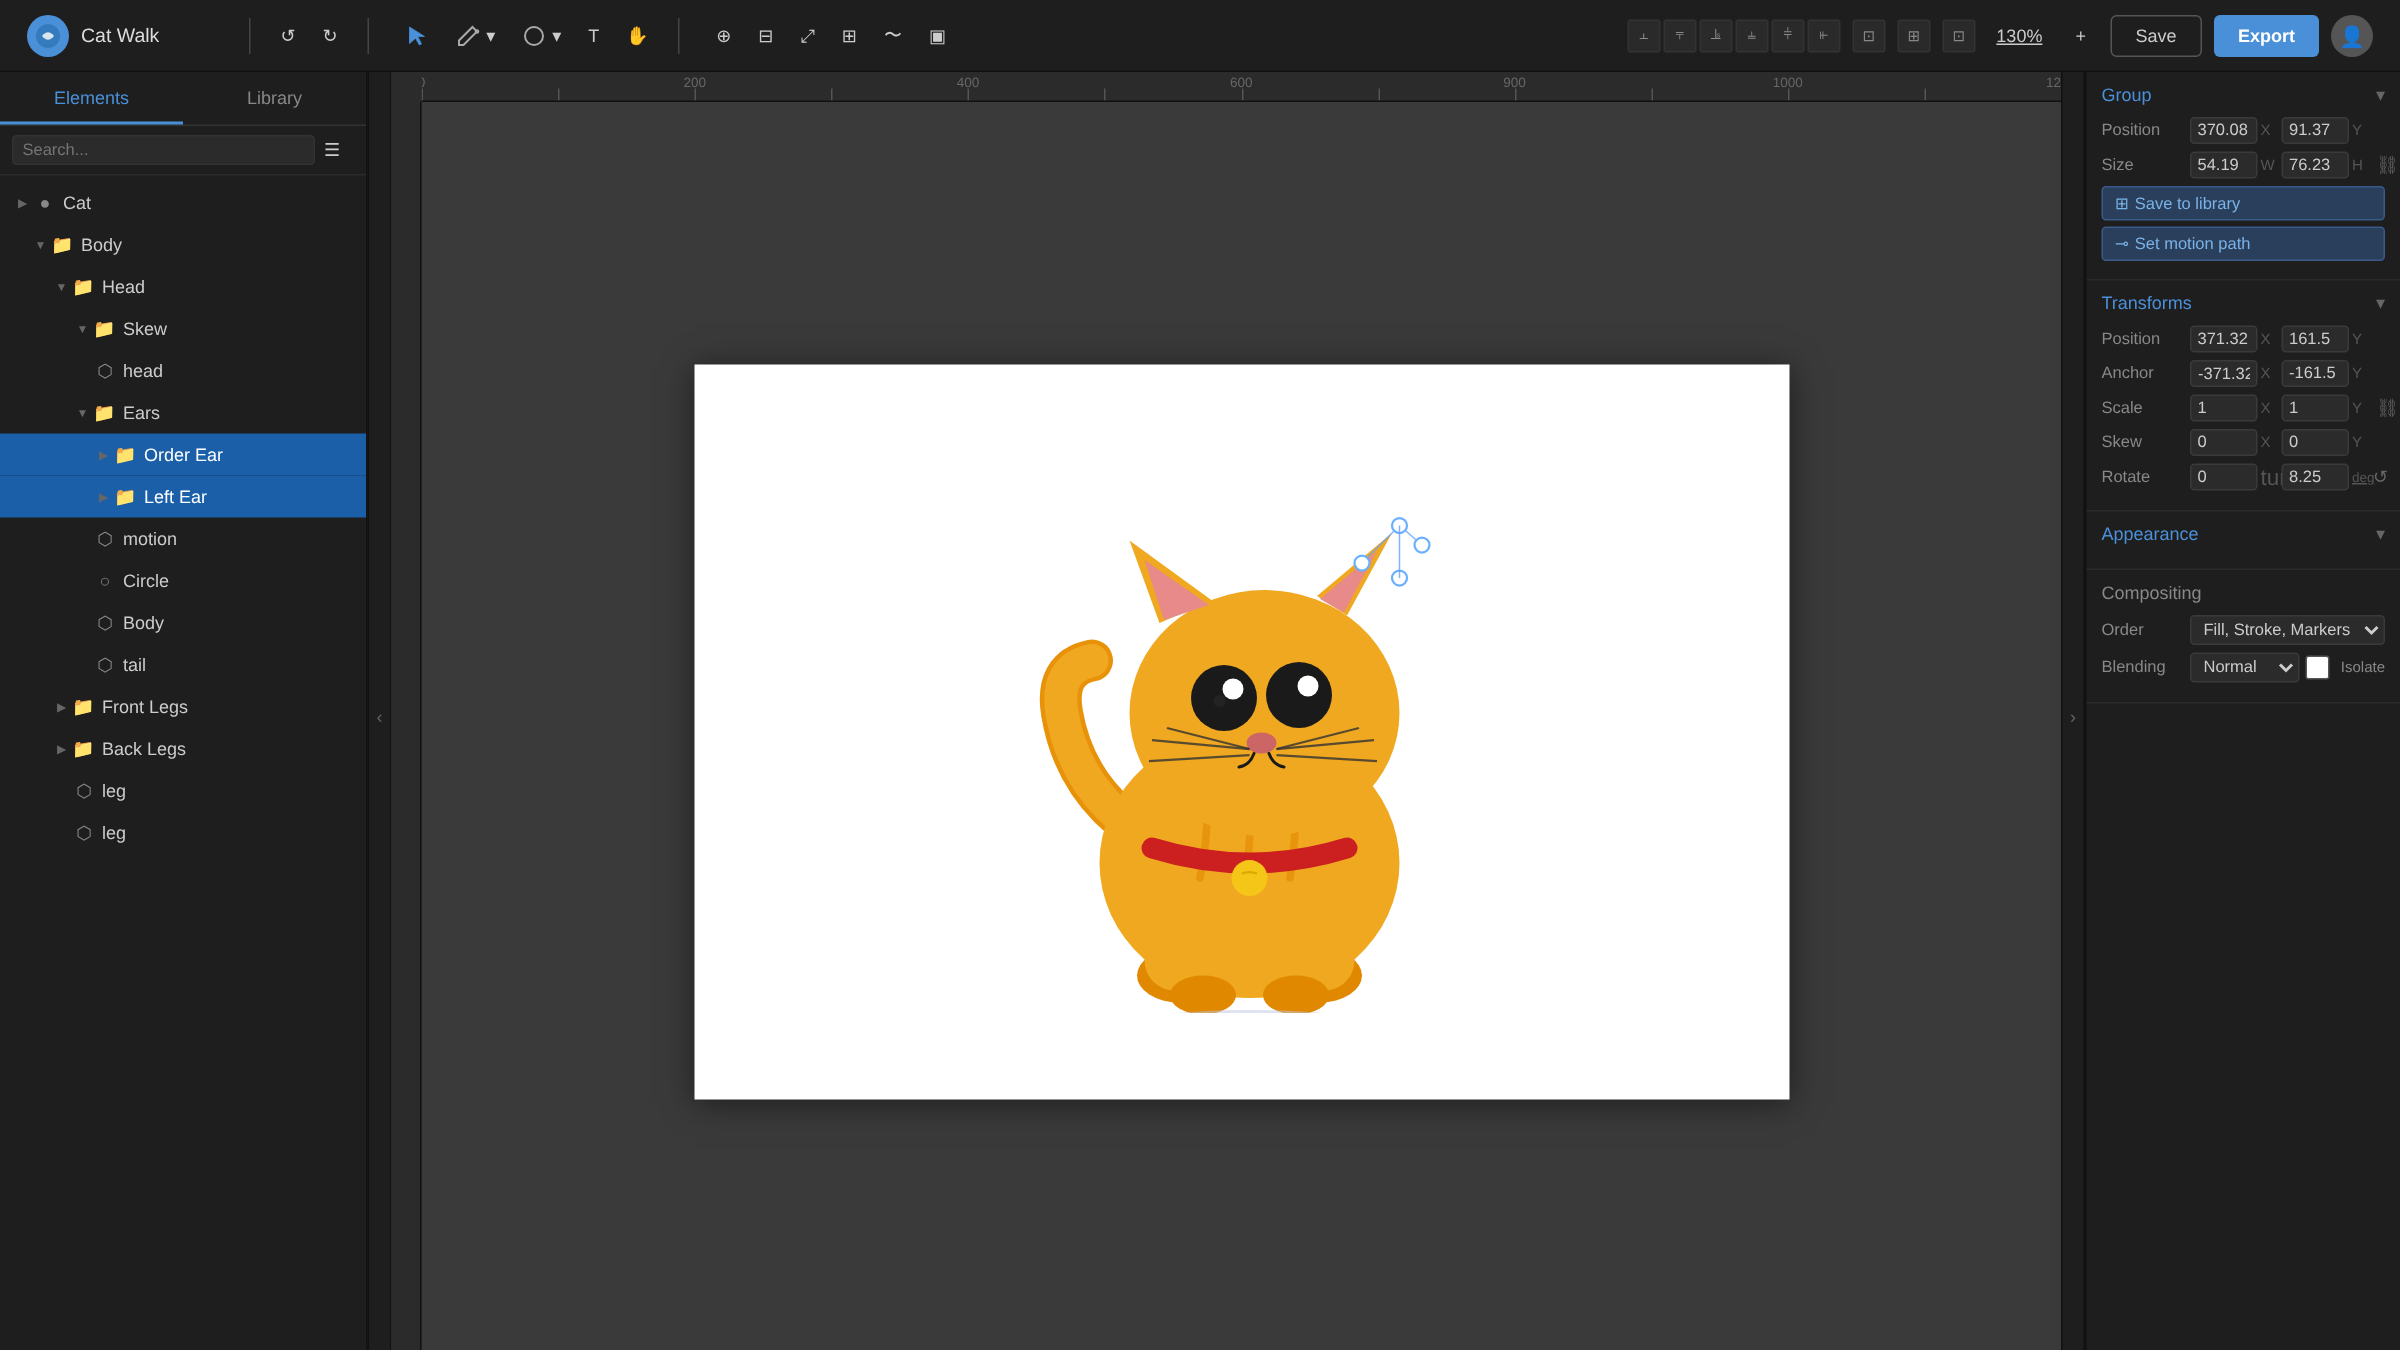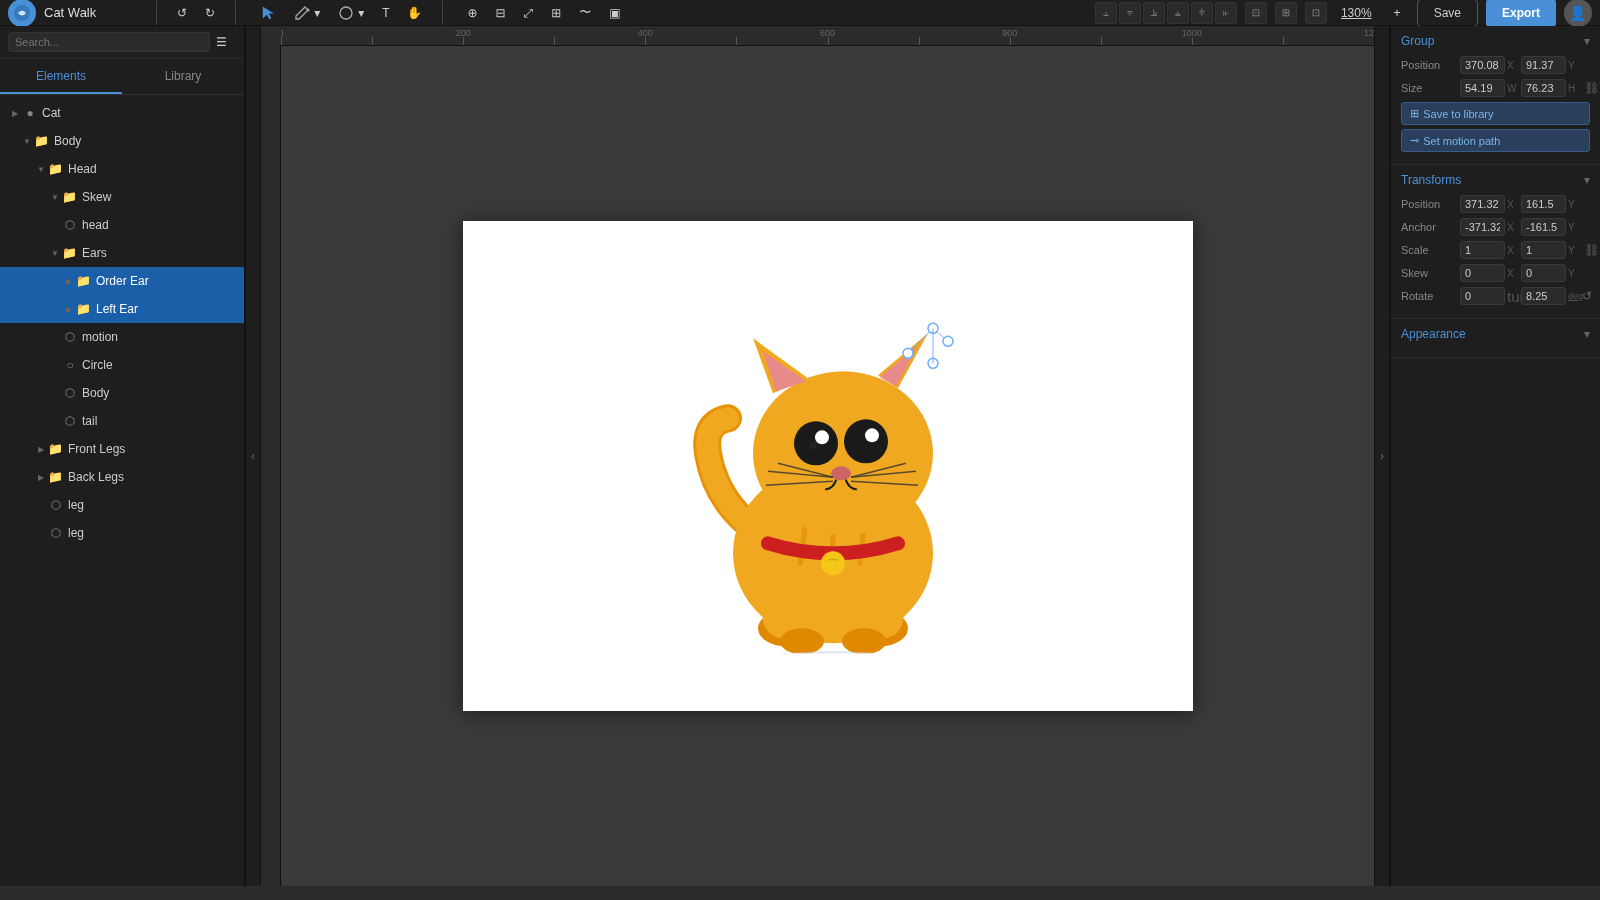--- a/index.html
+++ b/index.html
@@ -1,24 +1,24 @@
 <!DOCTYPE html>
 <html><head>
   <meta charset="utf-8">
   <style>
     * { box-sizing: border-box; margin: 0; padding: 0; }
     body { font-family: 'Segoe UI', Arial, sans-serif; background: #2b2b2b; color: #ccc; font-size: 12px; overflow: hidden; width: 1600px; height: 900px; }
 
     
     #toolbar {
-      height: 26px;
+      height: 48px;
       background: #1e1e1e;
       display: flex;
       align-items: center;
-      padding: 0 8px;
+      padding: 0 18px;
       gap: 8px;
       border-bottom: 1px solid #111;
     }
     .toolbar-logo {
       width: 28px; height: 28px;
       background: #4a90d9;
       border-radius: 50%;
       display: flex; align-items: center; justify-content: center;
       color: white; font-weight: bold; font-size: 11px;
       flex-shrink: 0;
@@ -352,27 +352,27 @@
     <button class="toolbar-btn">+</button>
     <button class="btn-save">Save</button>
     <button class="btn-export">Export</button>
     <div class="avatar">👤</div>
   </div>
 </div>
 
 <div id="main">
 
   <div id="left-panel">
+    <div id="panel-tabs">
+      <div class="panel-tab active">Elements</div>
+      <div class="panel-tab">Library</div>
+    </div>
     <div id="search-bar">
       <input type="text" placeholder="Search..." style="">
       <button class="toolbar-btn" style="padding:0;width:20px;height:20px;">☰</button>
-    </div>
-    <div id="panel-tabs">
-      <div class="panel-tab active">Elements</div>
-      <div class="panel-tab">Library</div>
     </div>
     <div id="layers-list">
 
       <div class="layer-item" style="padding-left:8px;">
         <span class="layer-toggle">▶</span>
         <span class="layer-icon icon-circle">●</span>
         <span class="layer-name">Cat</span>
       </div>
 
       <div class="layer-item" style="padding-left:20px;">
@@ -677,15 +677,34 @@
         </div>
       </div>
 
       <div class="rpanel-section">
         <div class="rpanel-section-header">
           <span class="rpanel-section-title">Appearance</span>
           <span style="color:#666;cursor:pointer;">▾</span>
         </div>
       </div>
 
+      <div class="rpanel-section">
+        <div class="rpanel-section-header">
+          <span style="color:#888;font-size:12px;">Compositing</span>
+        </div>
+        <div class="rpanel-row">
+          <span class="rpanel-label">Order</span>
+          <select class="rpanel-select">
+            <option>Fill, Stroke, Markers</option>
+          </select>
+        </div>
+        <div class="rpanel-row">
+          <span class="rpanel-label">Blending</span>
+          <select class="rpanel-select" style="width:80px;">
+            <option>Normal</option>
+          </select>
+          <div class="rpanel-swatch"></div>
+          <span style="font-size:10px;color:#888;margin-left:4px;">Isolate</span>
+        </div>
+      </div>
     </div>
   </div>
 </div>
 
 </body></html>

